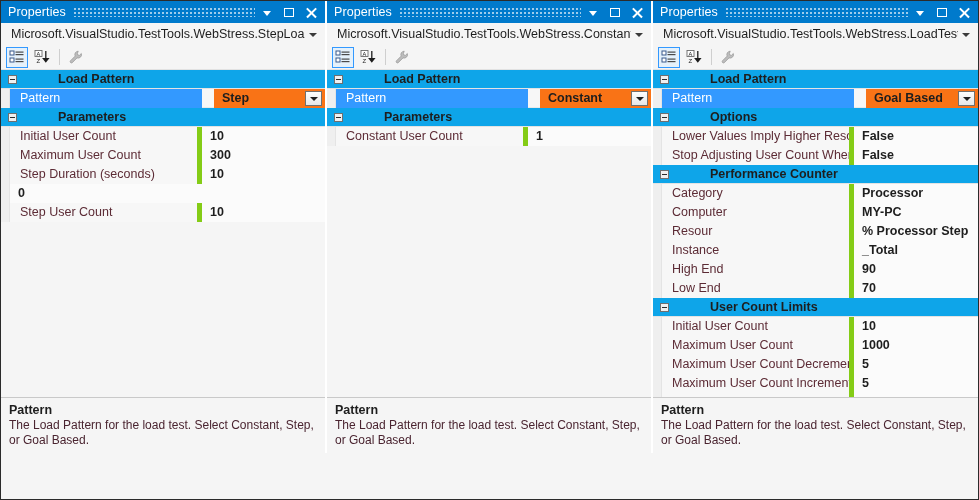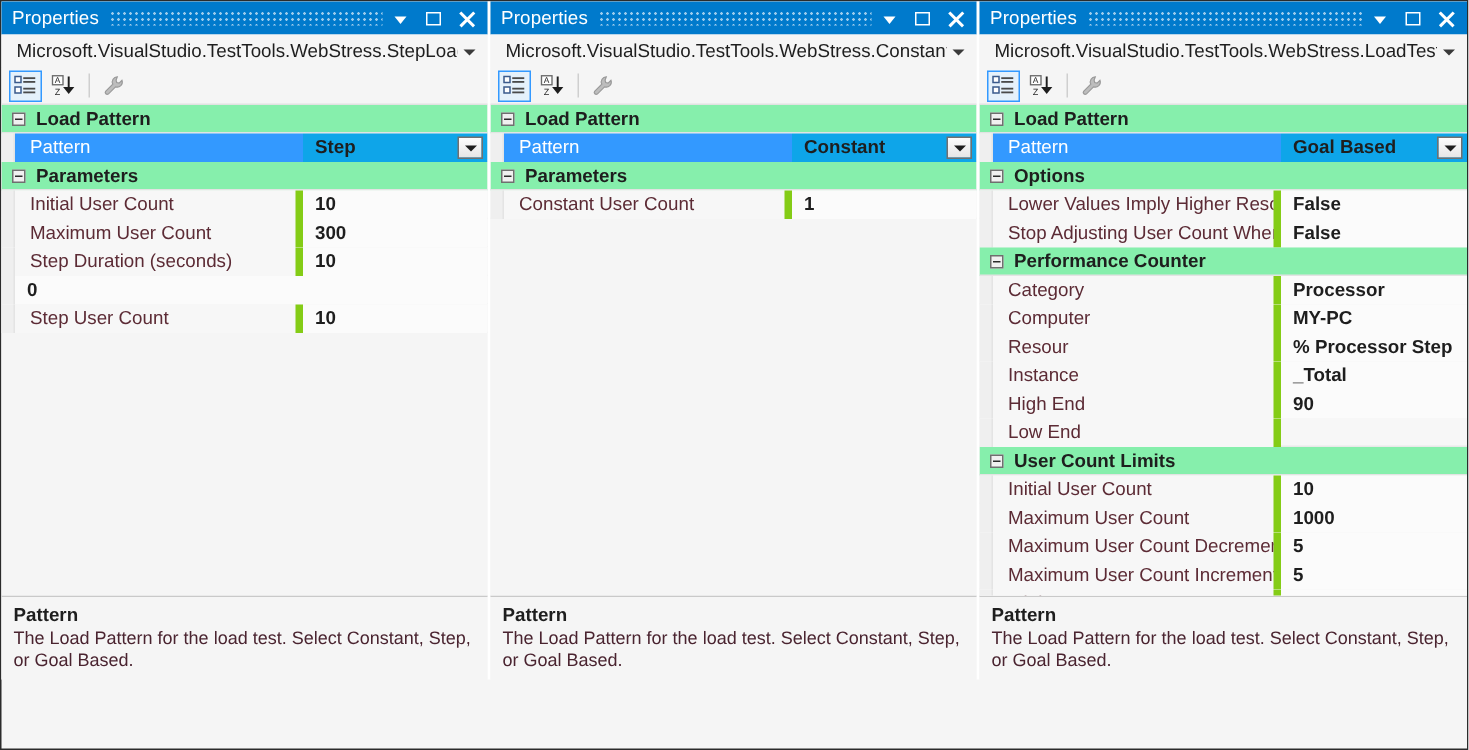--- a/index.html
+++ b/index.html
@@ -118,22 +118,23 @@
   }
   .row{
     height:19px;
     display:flex;
     align-items:center;
     box-sizing:border-box;
     border-bottom:1px solid #e9e9e9;
     position:relative;
   }
   .grp{
-    background:#86efac;
+    background:#0ea5e9;
     border-bottom:1px solid #e3e3e3;
+    gap:34px;
   }
   .grp .expander{
     width:9px;height:9px;
     border:1px solid #6f6f6f;
     box-sizing:border-box;
     margin-left:7px;margin-right:7px;
     position:relative;
     background:#f0f0f0;
     flex:0 0 9px;
   }
@@ -169,21 +170,21 @@
     padding-left:8px;
     display:flex;align-items:center;
     color:#1e1e1e;
     font-weight:bold;
     font-size:12.5px;
     white-space:nowrap;
     overflow:hidden;
     background:#fbfbfb;
   }
   .row.sel .namecell{background:#3399ff;color:#ffffff;border-right:none;}
-  .row.sel .valcell{background:#0ea5e9;}
+  .row.sel .valcell{background:#f97316;margin-left:12px;}
   .row.sel .indent{background:#efefef;}
   .ddbtn{
     position:absolute;right:3px;top:2px;
     width:17px;height:15px;
     border:1px solid #707070;
     background:linear-gradient(#fdfdfd,#e6e6e6);
     box-sizing:border-box;
     display:flex;align-items:center;justify-content:center;
   }
   .ddbtn i{
@@ -470,20 +471,21 @@
           <div class="valcell">_Total</div>
         </div>
         <div class="row prop">
           <div class="indent"></div>
           <div class="namecell">High End</div>
           <div class="valcell">90</div>
         </div>
         <div class="row prop">
           <div class="indent"></div>
           <div class="namecell">Low End</div>
+          <div class="valcell">70</div>
         </div>
         <div class="row grp">
           <div class="expander"></div>
           <span class="grp-label">User Count Limits</span>
         </div>
         <div class="row prop">
           <div class="indent"></div>
           <div class="namecell">Initial User Count</div>
           <div class="valcell">10</div>
         </div>

